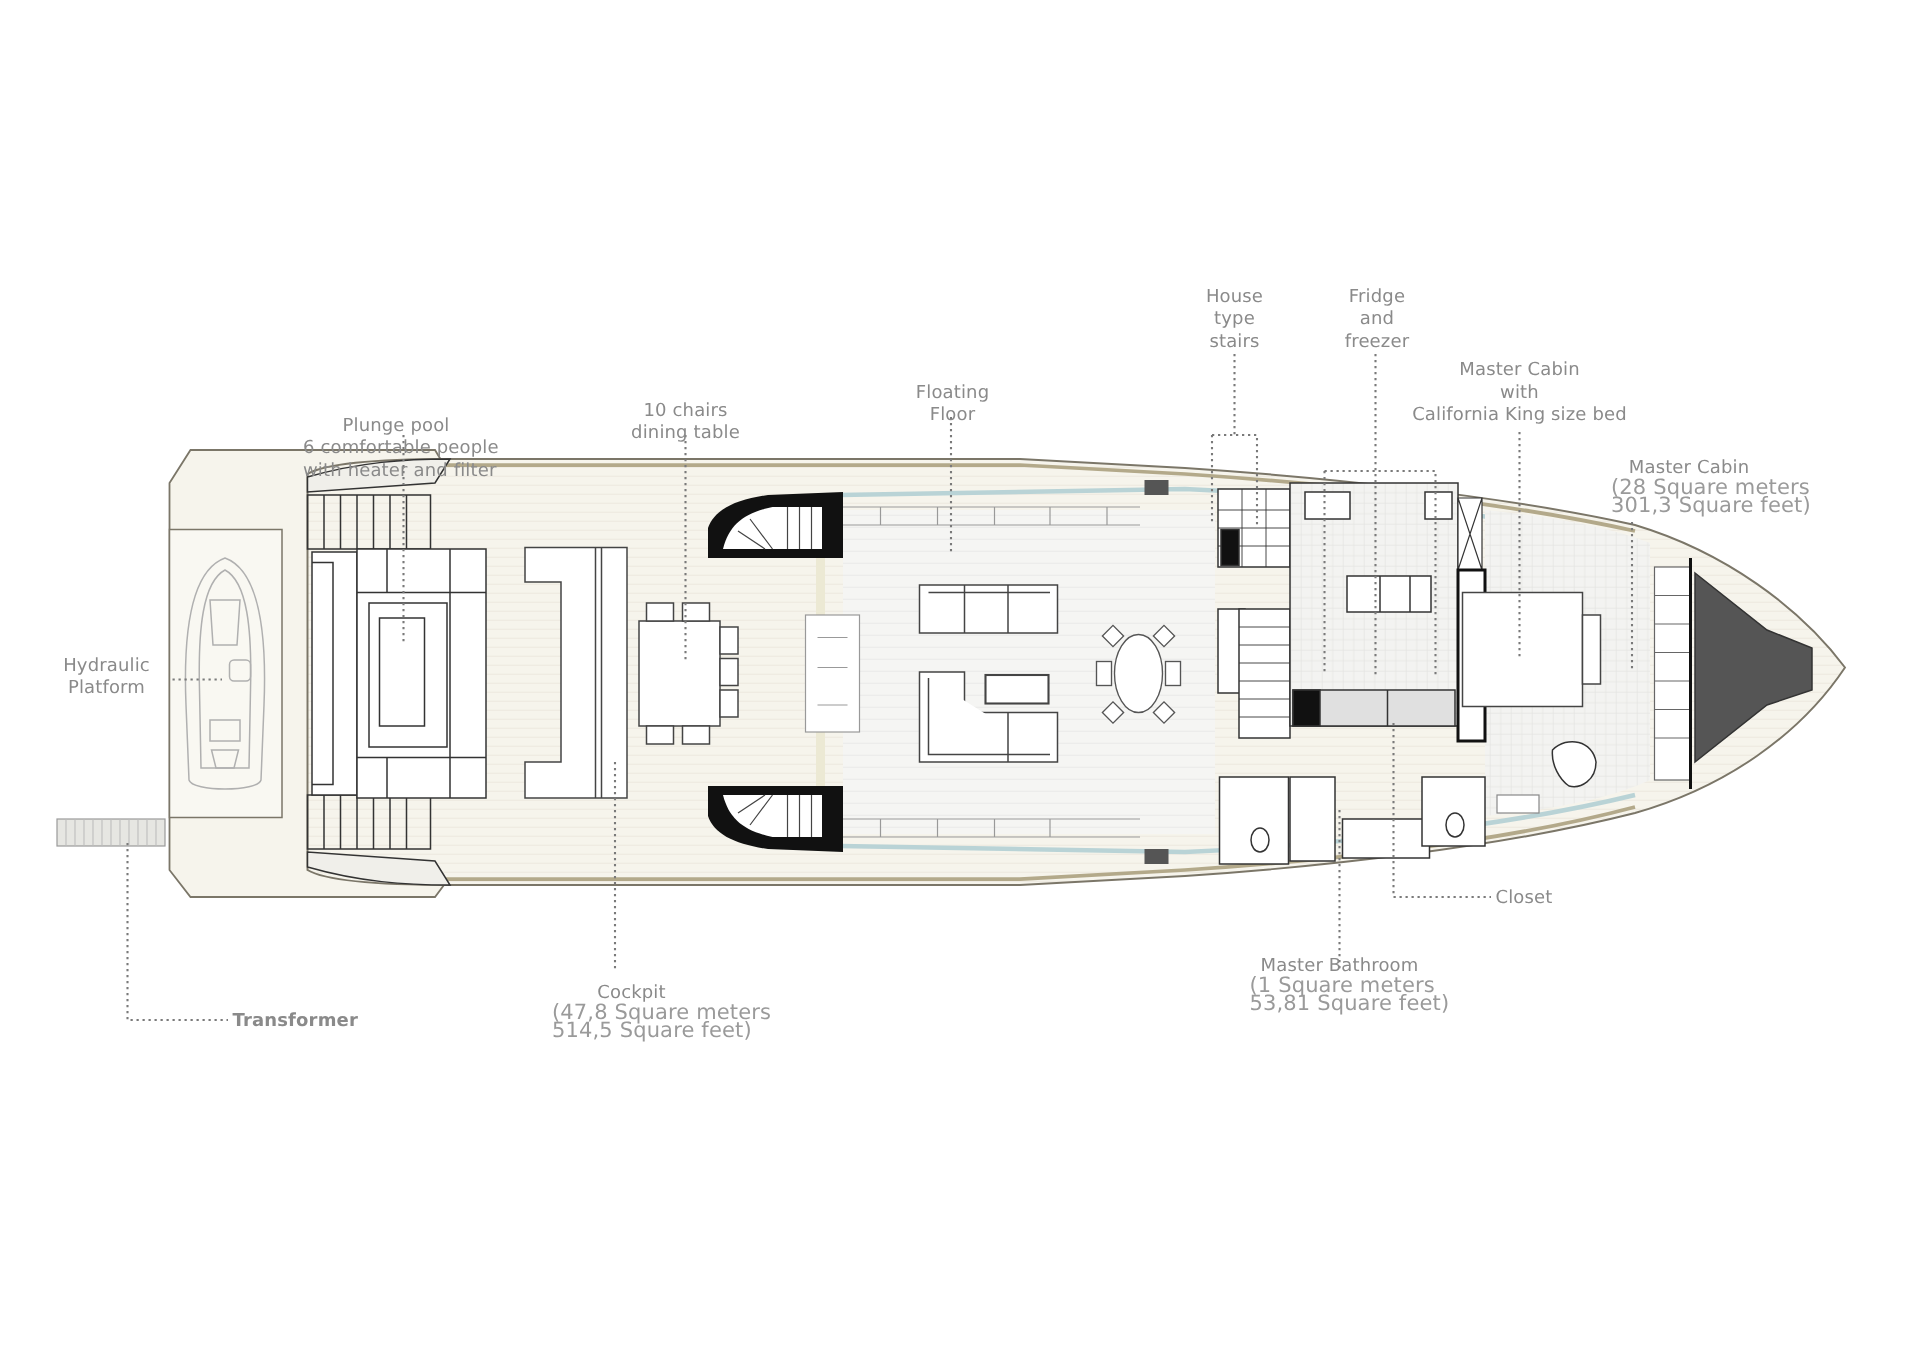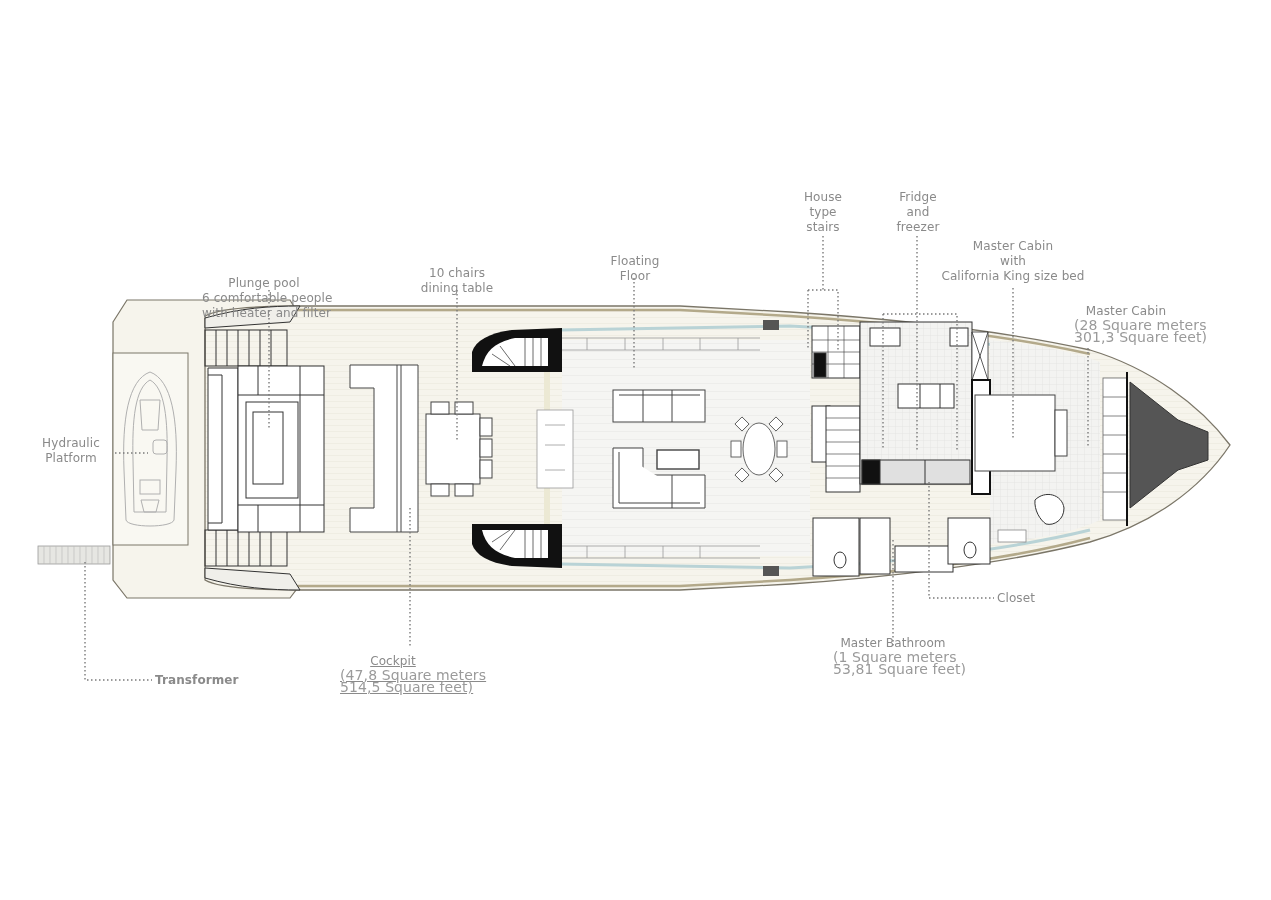--- a/index.html
+++ b/index.html
@@ -241,21 +241,21 @@
 
 <div class="label" style="left:36px;top:436px;width:70px;">
   <span>Hydraulic</span>
   <span>Platform</span>
 </div>
 
 <div class="label left" style="left:155px;top:673px;font-weight:bold;">
   <span>Transformer</span>
 </div>
 
-<div class="label" style="left:340px;top:654px;width:106px;text-decoration:underline;">
+<div class="label" style="left:368px;top:654px;width:106px;">
   <span>Cockpit</span>
   <span class="sub">(47,8 Square meters</span>
   <span class="sub">514,5 Square feet)</span>
 </div>
 
 <div class="label left" style="left:997px;top:591px;">
   <span>Closet</span>
 </div>
 
 <div class="label" style="left:833px;top:636px;width:120px;">

